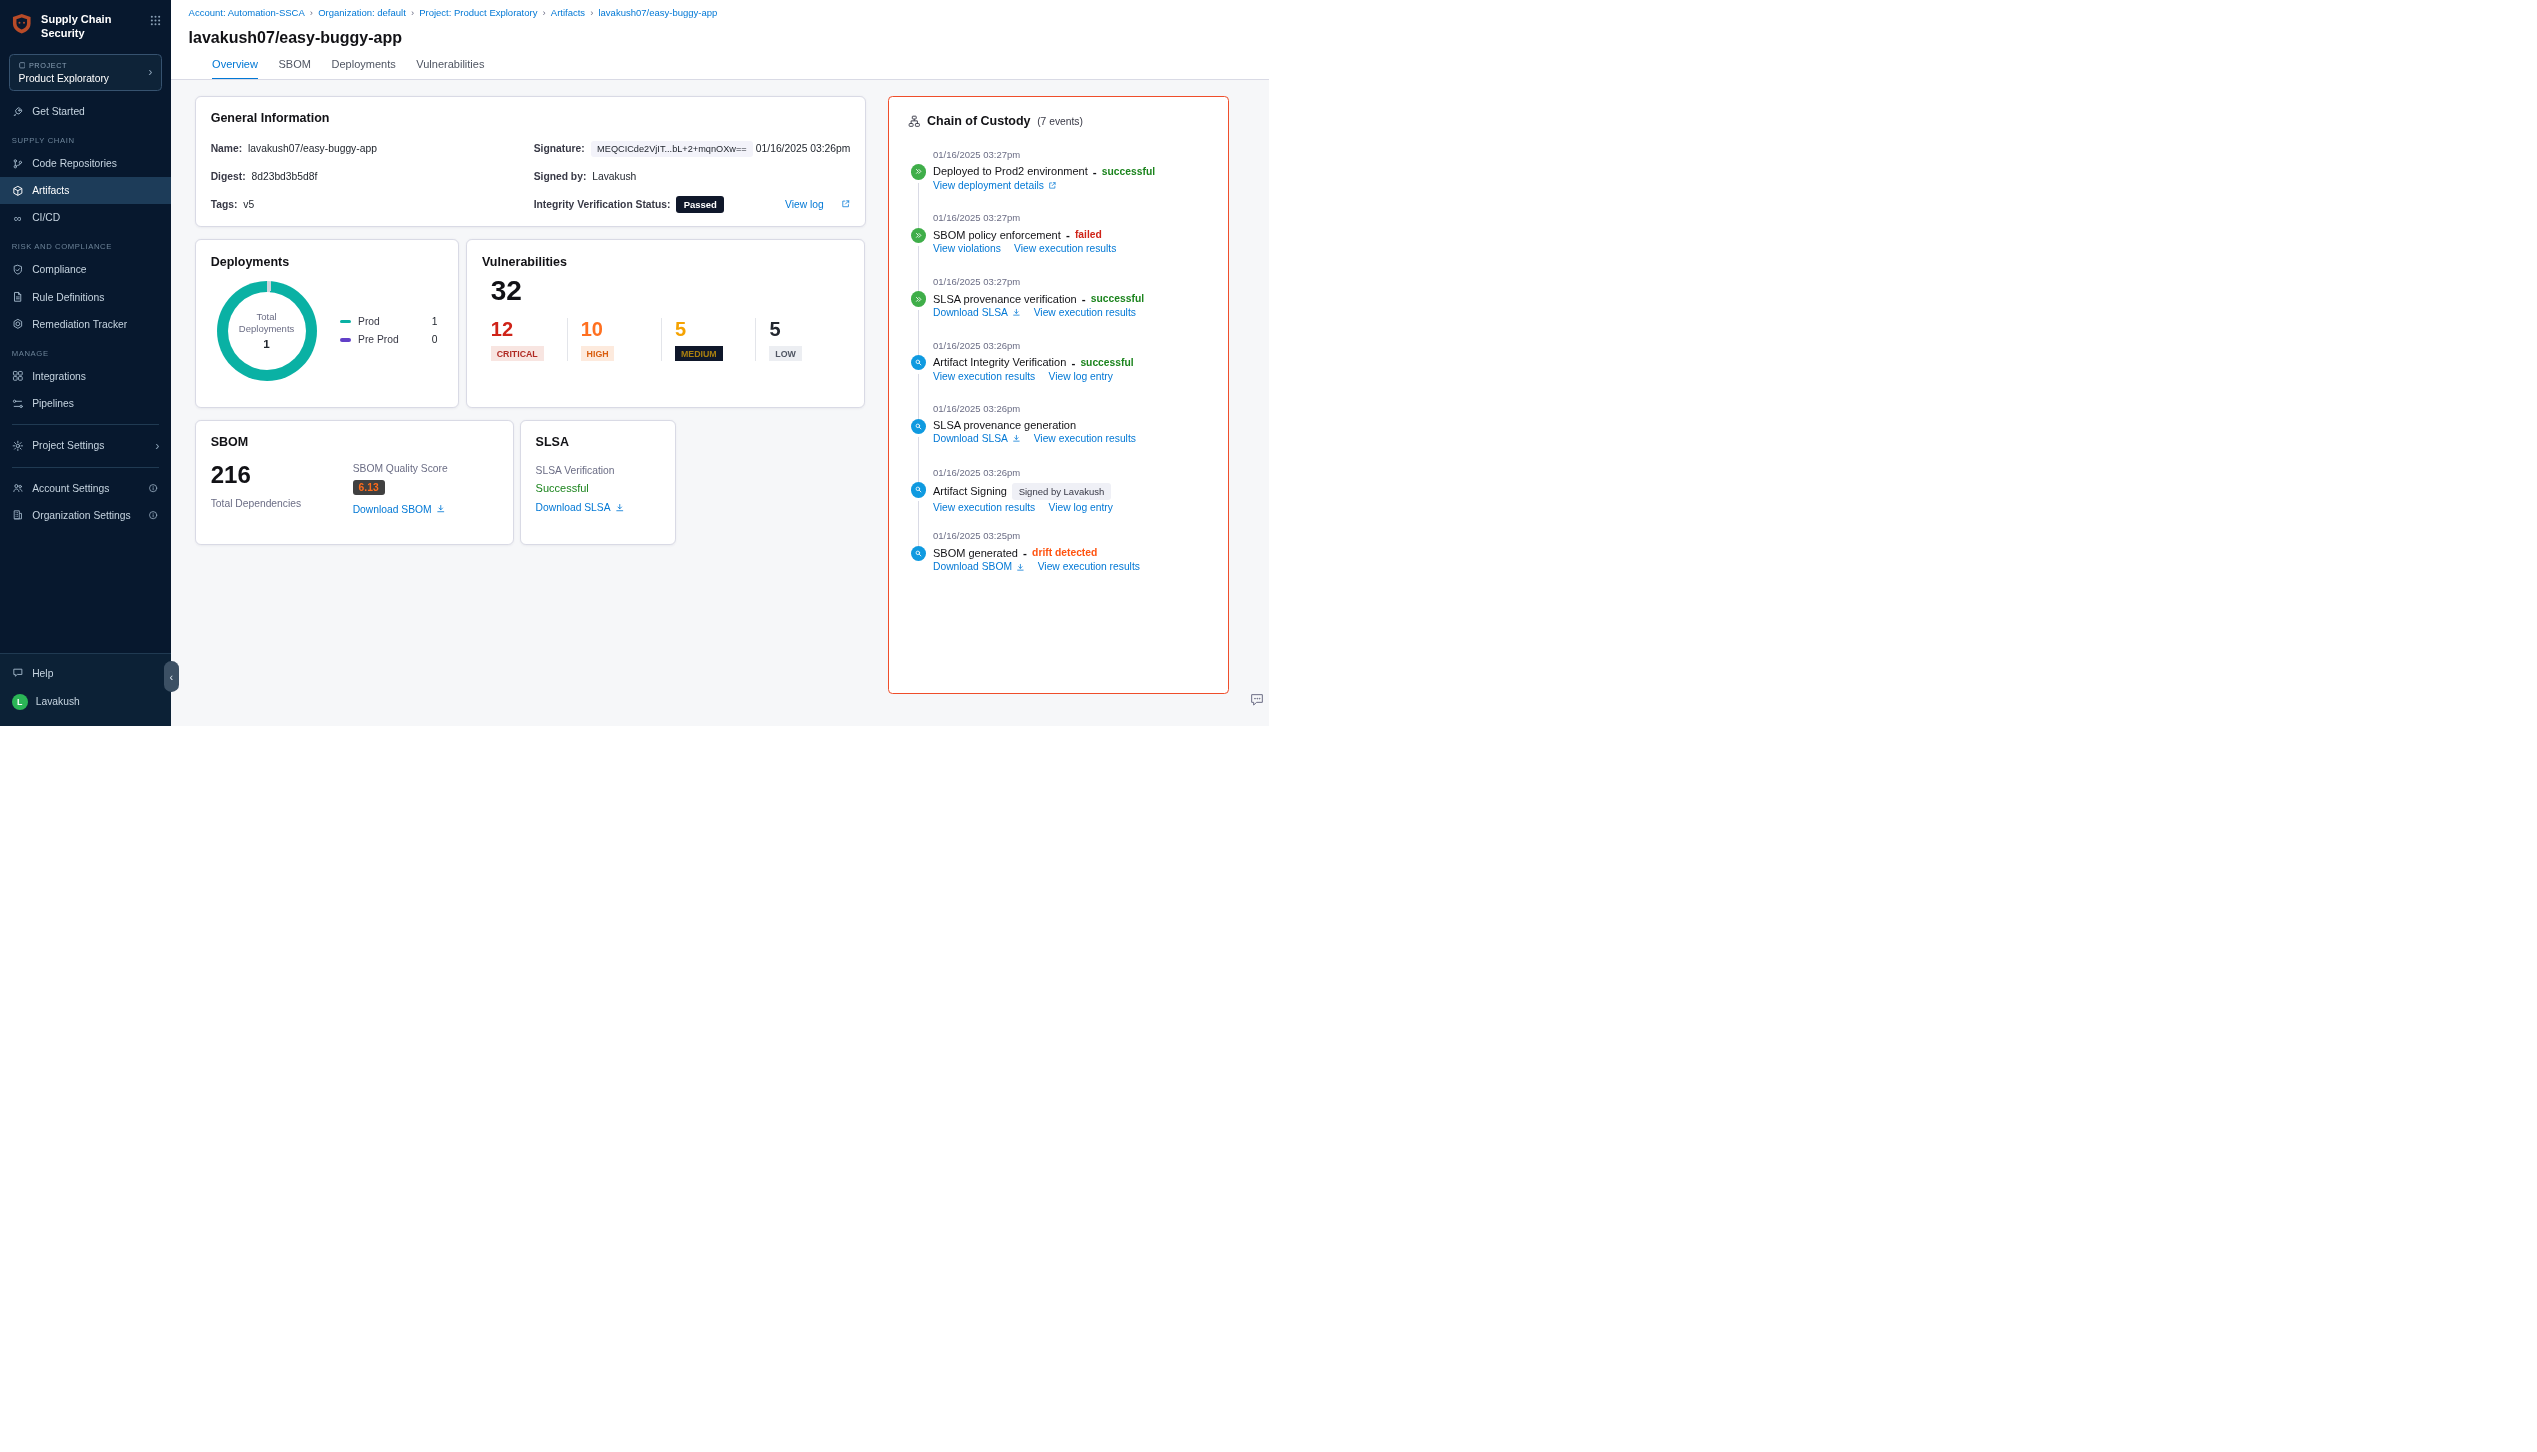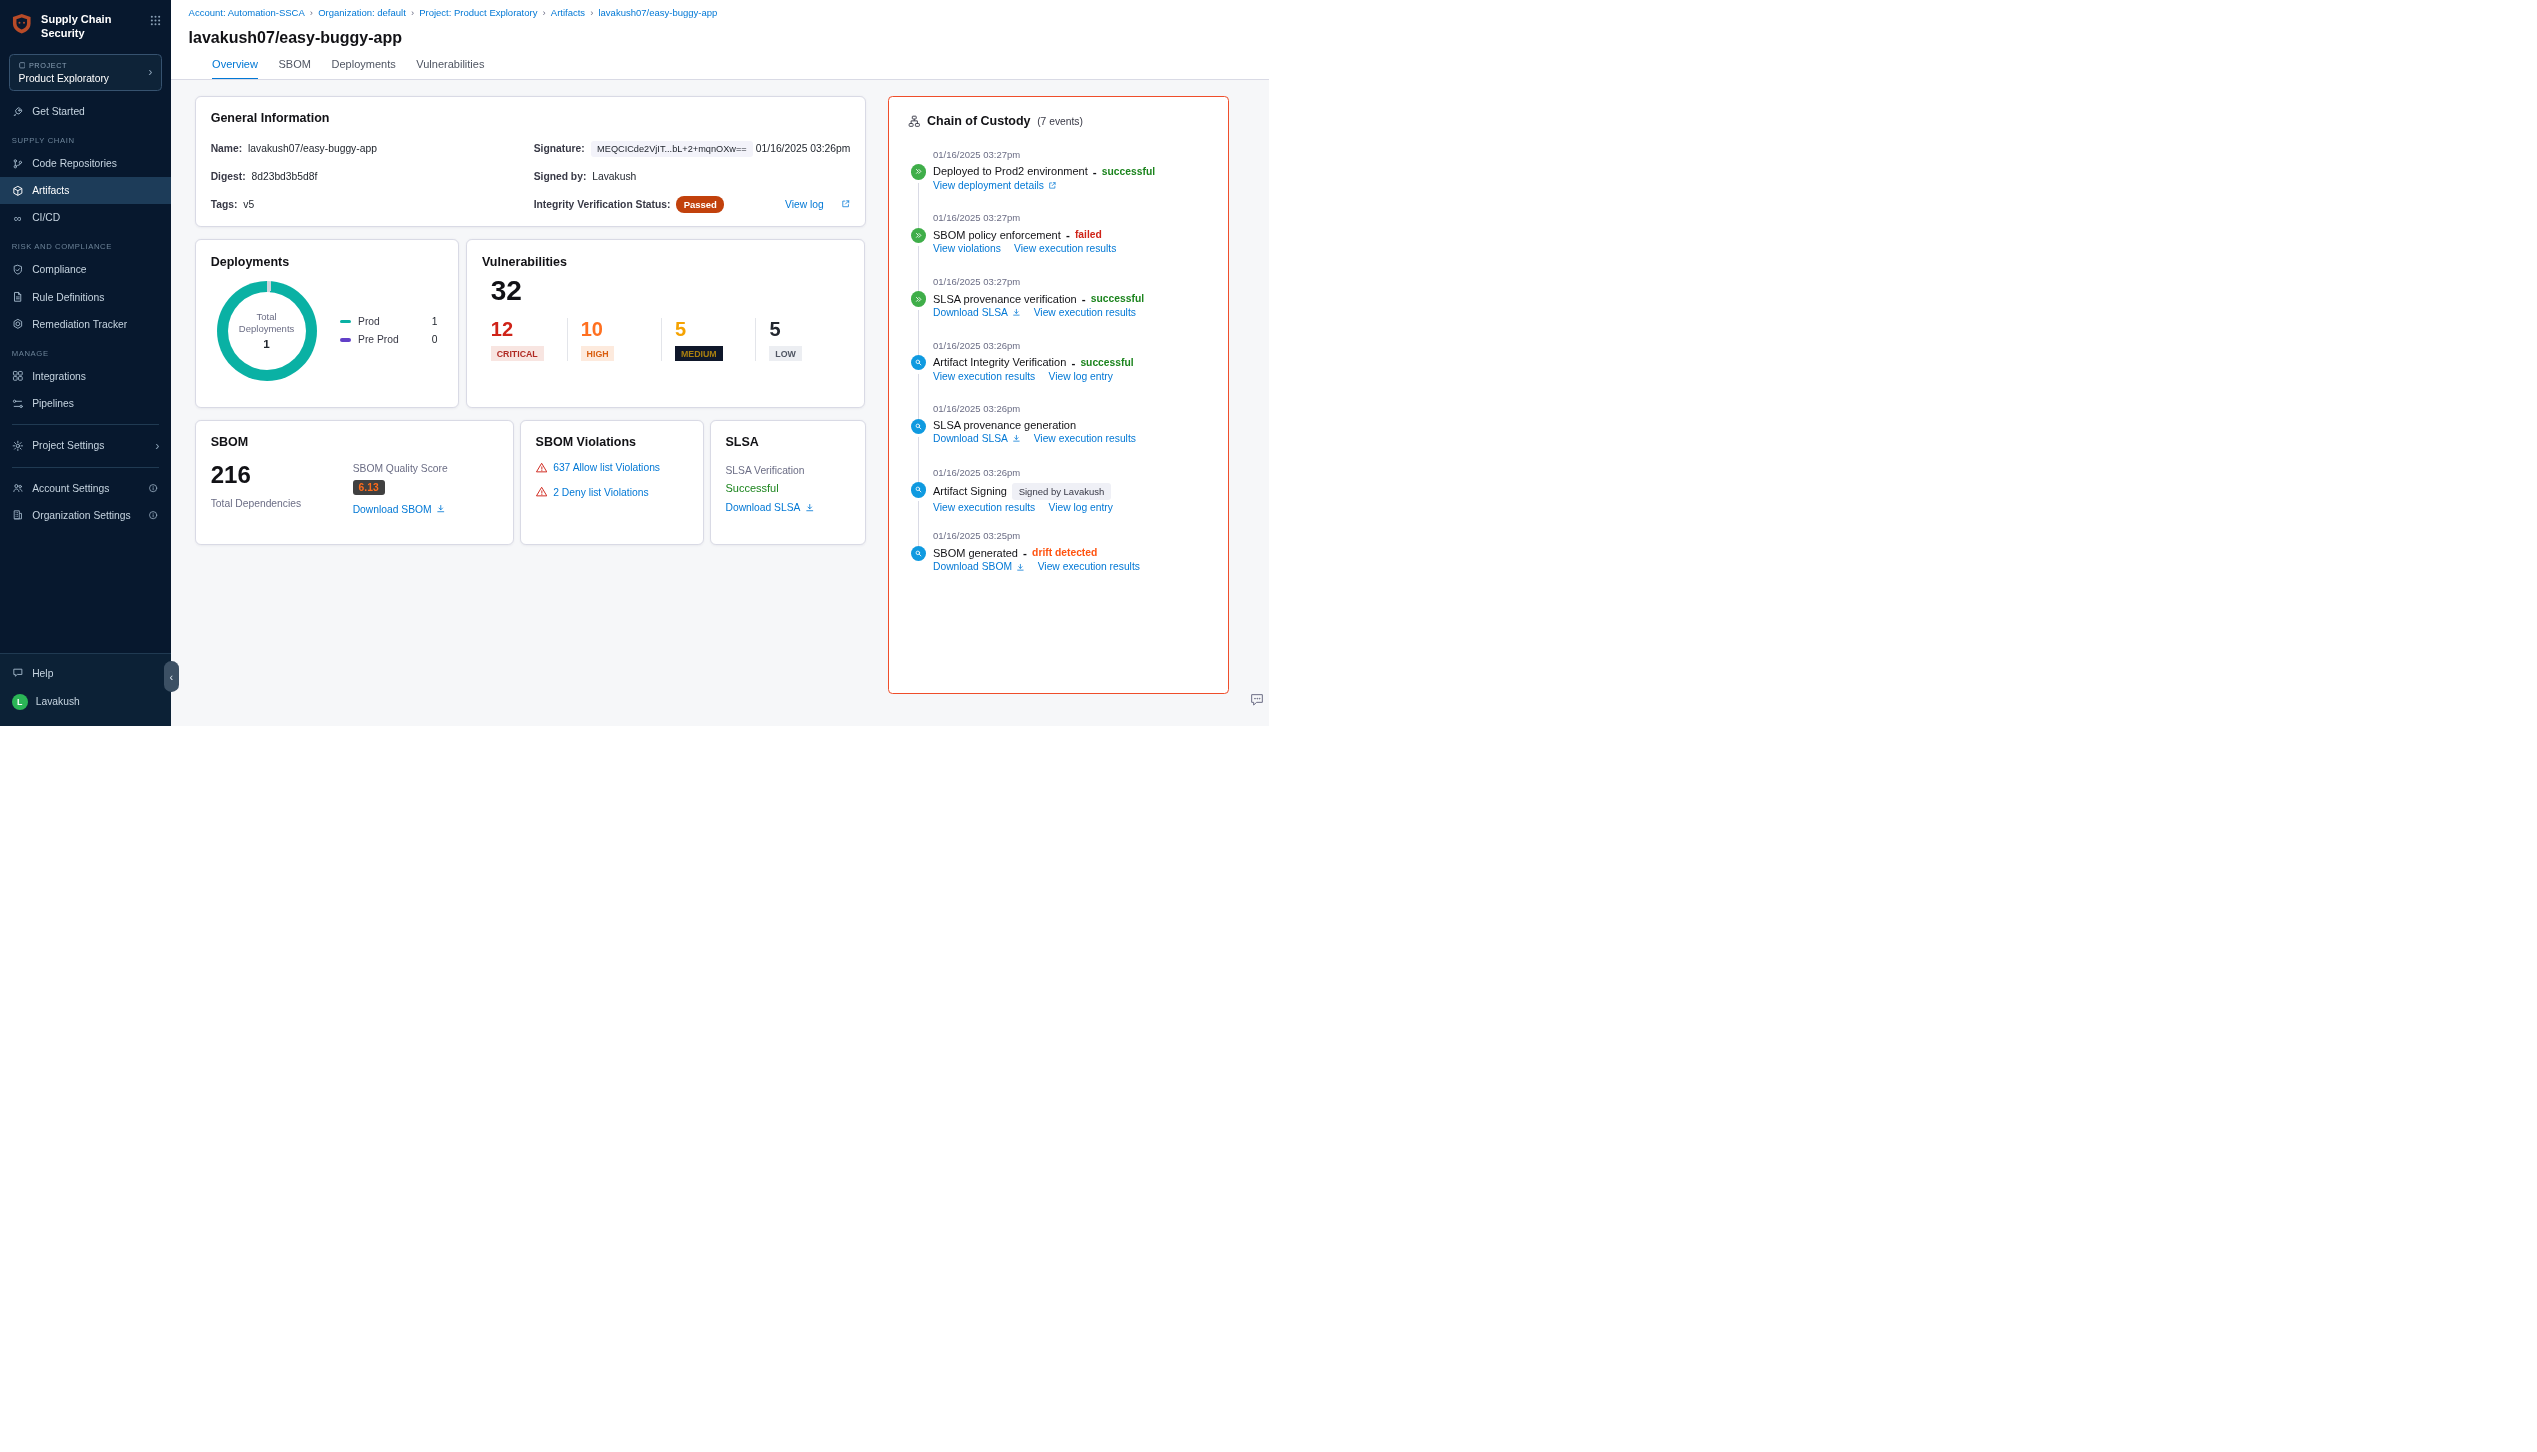--- a/index.html
+++ b/index.html
@@ -42,21 +42,21 @@
 .card-title{font-size:12.5px;font-weight:bold;color:#121216}
 
 .gi{height:131px;padding:14.7px 14.7px 0}
 .gi-grid{display:flex;margin-top:14.7px}
 .gi-left{width:323px}
 .gi-right{flex:1}
 .gi-row{display:flex;align-items:center;margin-bottom:10.3px;font-size:10.3px;min-height:17.6px}
 .gi-label{font-weight:bold;color:#383946;margin-right:5.9px;white-space:nowrap}
 .gi-value{color:#22272f}
 .sig-pill{background:#f3f3fa;border-radius:2.9px;padding:2.9px 6.6px;font-size:9.2px}
-.badge-passed{background:#c2410c;color:#fff;font-size:9.5px;font-weight:bold;border-radius:8px;padding:2.9px 7.3px}
+.badge-passed{background:#0f172a;color:#fff;font-size:9.5px;font-weight:bold;border-radius:3px;padding:2.9px 7.3px}
 .gi-time{margin-left:auto;color:#22272f}
 .view-log{margin-left:auto;display:flex;align-items:flex-start;gap:17px;color:#0278d5;cursor:pointer}
 
 .row2{display:flex;gap:7.3px;margin-top:12.5px}
 .dep-card{width:264px;height:169px;padding:14.7px;display:flex;flex-direction:column}
 .dep-body{flex:1;display:flex;align-items:center}
 .donut{width:100px;height:100px;border-radius:50%;background:conic-gradient(#cfd4dc 0deg 5deg,#0ab1a4 5deg 360deg);position:relative;margin-left:5.9px;flex-shrink:0}
 .donut-hole{position:absolute;left:11px;top:11px;width:78px;height:78px;border-radius:50%;background:#fff;display:flex;flex-direction:column;align-items:center;justify-content:center;text-align:center}
 .donut-label{font-size:9.5px;color:#6b6d85;width:63px;line-height:1.25}
 .donut-total{font-size:11.7px;font-weight:bold;margin-top:2.2px}
@@ -453,41 +453,20 @@
                 <span>
                     <svg width="9.5" height="9.5" viewBox="0 0 16 16" fill="none" stroke="#0278d5" stroke-width="1.4" stroke-linecap="round" stroke-linejoin="round">
                       <path d="M8 2.5v7M5 6.8L8 9.8l3-3M3 13h10"></path>
                     </svg>
                   </span>
               </div>
             </div>
           </div>
         </div>
 
-        <div class="card viol-card">
-          <div class="card-title">SBOM Violations</div>
-          <div class="viol-row">
-            <span>
-                <svg width="11.7" height="11.7" viewBox="0 0 16 16" fill="none" stroke="#cf2318" stroke-width="1.3" stroke-linecap="round" stroke-linejoin="round">
-                  <path d="M8 2.2l6.8 11.3H1.2z"></path>
-                  <path d="M8 6.6v3.2M8 11.7v.2"></path>
-                </svg>
-              </span>
-            <span class="viol-link">637 Allow list Violations</span>
-          </div>
-          <div class="viol-row">
-            <span>
-                <svg width="11.7" height="11.7" viewBox="0 0 16 16" fill="none" stroke="#cf2318" stroke-width="1.3" stroke-linecap="round" stroke-linejoin="round">
-                  <path d="M8 2.2l6.8 11.3H1.2z"></path>
-                  <path d="M8 6.6v3.2M8 11.7v.2"></path>
-                </svg>
-              </span>
-            <span class="viol-link">2 Deny list Violations</span>
-          </div>
-        </div>
 
         <div class="card slsa-card">
           <div class="card-title">SLSA</div>
           <div class="slsa-label">SLSA Verification</div>
           <div class="slsa-status">Successful</div>
           <div class="dl-link">
             <span>Download SLSA</span>
             <span>
                 <svg width="9.5" height="9.5" viewBox="0 0 16 16" fill="none" stroke="#0278d5" stroke-width="1.4" stroke-linecap="round" stroke-linejoin="round">
                   <path d="M8 2.5v7M5 6.8L8 9.8l3-3M3 13h10"></path>

